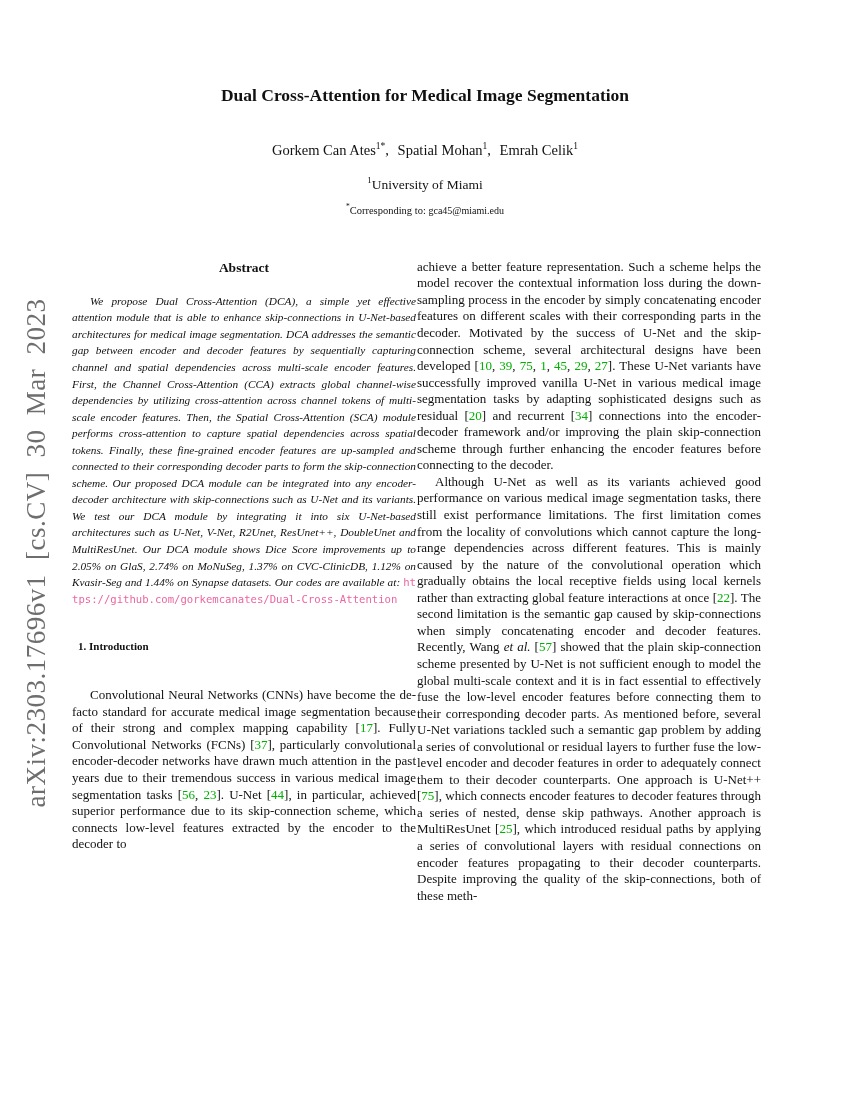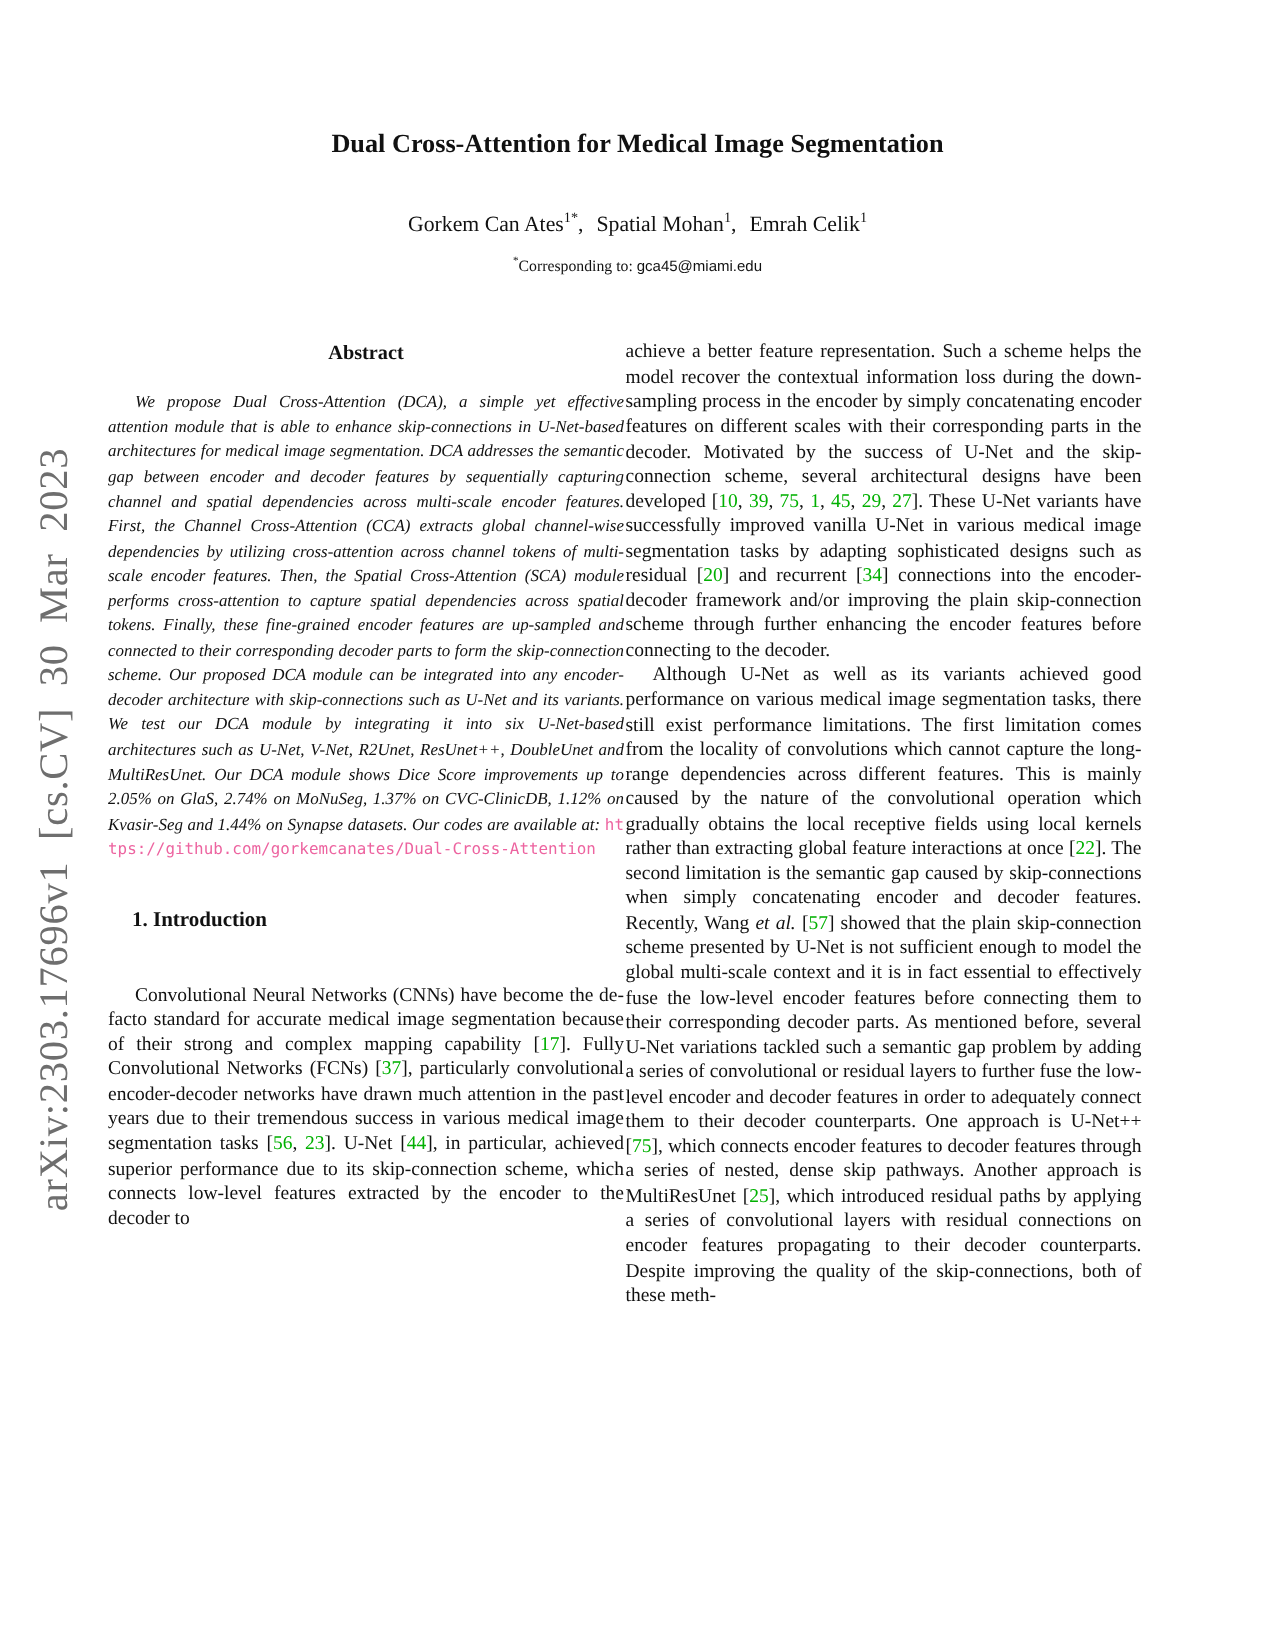--- a/index.html
+++ b/index.html
@@ -45,21 +45,21 @@
     font-size: 13.5px;
     line-height: 17px;
   }
   .affiliation sup { font-size: 9px; }
   .footnote {
     margin-top: 9px;
     font-size: 10.5px;
     line-height: 12px;
   }
   .footnote sup { font-size: 7.5px; }
-  .mono { font-family: Liberation Sans, sans-serif; font-size: 10px; }
+  .mono { font-family: Liberation Serif, serif; font-size: 10px; }
   
   .columns {
     display: flex;
     gap: 1px;
     padding: 0 72px;
     margin-top: 42px;
   }
   .col { width: 344px; }
   .abstract-heading {
     margin: 0;
@@ -79,22 +79,22 @@
   }
   .repo-link {
     font-family: "DejaVu Sans Mono", "Liberation Mono", monospace;
     font-style: normal;
     font-size: 10.6px;
     color: #ed64a0;
     text-decoration: none;
     word-break: break-all;
   }
   .section-heading {
-    margin: 30px 0 0 16px;
-    font-size: 14px;
+    margin: 30px 0 0 6px;
+    font-size: 11px;
     font-weight: bold;
     line-height: 18px;
   }
   .body-par {
     margin: 14px 0 0 0;
     font-size: 13px;
     line-height: 16.55px;
     text-align: justify;
     hyphens: auto;
   }
@@ -111,20 +111,21 @@
 
   <div class="header">
     <h1 class="paper-title">Dual Cross-Attention for Medical Image Segmentation</h1>
 
     <div class="authors">
       <span><span>Gorkem Can Ates</span><sup>1*</sup><span class="author-sep">,</span></span>
       <span><span>Spatial Mohan</span><sup>1</sup><span class="author-sep">,</span></span>
       <span><span>Emrah Celik</span><sup>1</sup></span>
     </div>
 
+    <div class="affiliation"><sup>1</sup><span>University of Miami</span></div>
 
     <div class="footnote"><sup>*</sup><span>Corresponding to: </span><span class="mono">gca45@miami.edu</span></div>
   </div>
 
   <div class="columns">
 
     <div class="col">
       <h2 class="abstract-heading">Abstract</h2>
       <p class="abstract-body"><span>We propose Dual Cross-Attention (DCA), a simple yet effective attention module that is able to enhance skip-connections in U-Net-based architectures for medical image segmentation. DCA addresses the semantic gap between encoder and decoder features by sequentially capturing channel and spatial dependencies across multi-scale encoder features. First, the Channel Cross-Attention (CCA) extracts global channel-wise dependencies by utilizing cross-attention across channel tokens of multi-scale encoder features. Then, the Spatial Cross-Attention (SCA) module performs cross-attention to capture spatial dependencies across spatial tokens. Finally, these fine-grained encoder features are up-sampled and connected to their corresponding decoder parts to form the skip-connection scheme. Our proposed DCA module can be integrated into any encoder-decoder architecture with skip-connections such as U-Net and its variants. We test our DCA module by integrating it into six U-Net-based architectures such as U-Net, V-Net, R2Unet, ResUnet++, DoubleUnet and MultiResUnet. Our DCA module shows Dice Score improvements up to 2.05% on GlaS, 2.74% on MoNuSeg, 1.37% on CVC-ClinicDB, 1.12% on Kvasir-Seg and 1.44% on Synapse datasets. Our codes are available at: </span><a class="repo-link" href="#">https://github.com/gorkemcanates/Dual-Cross-Attention</a></p>
 

